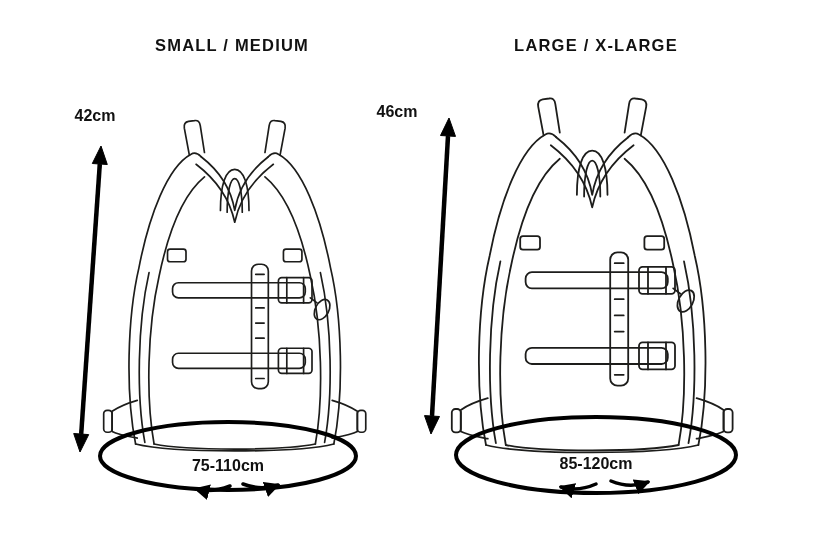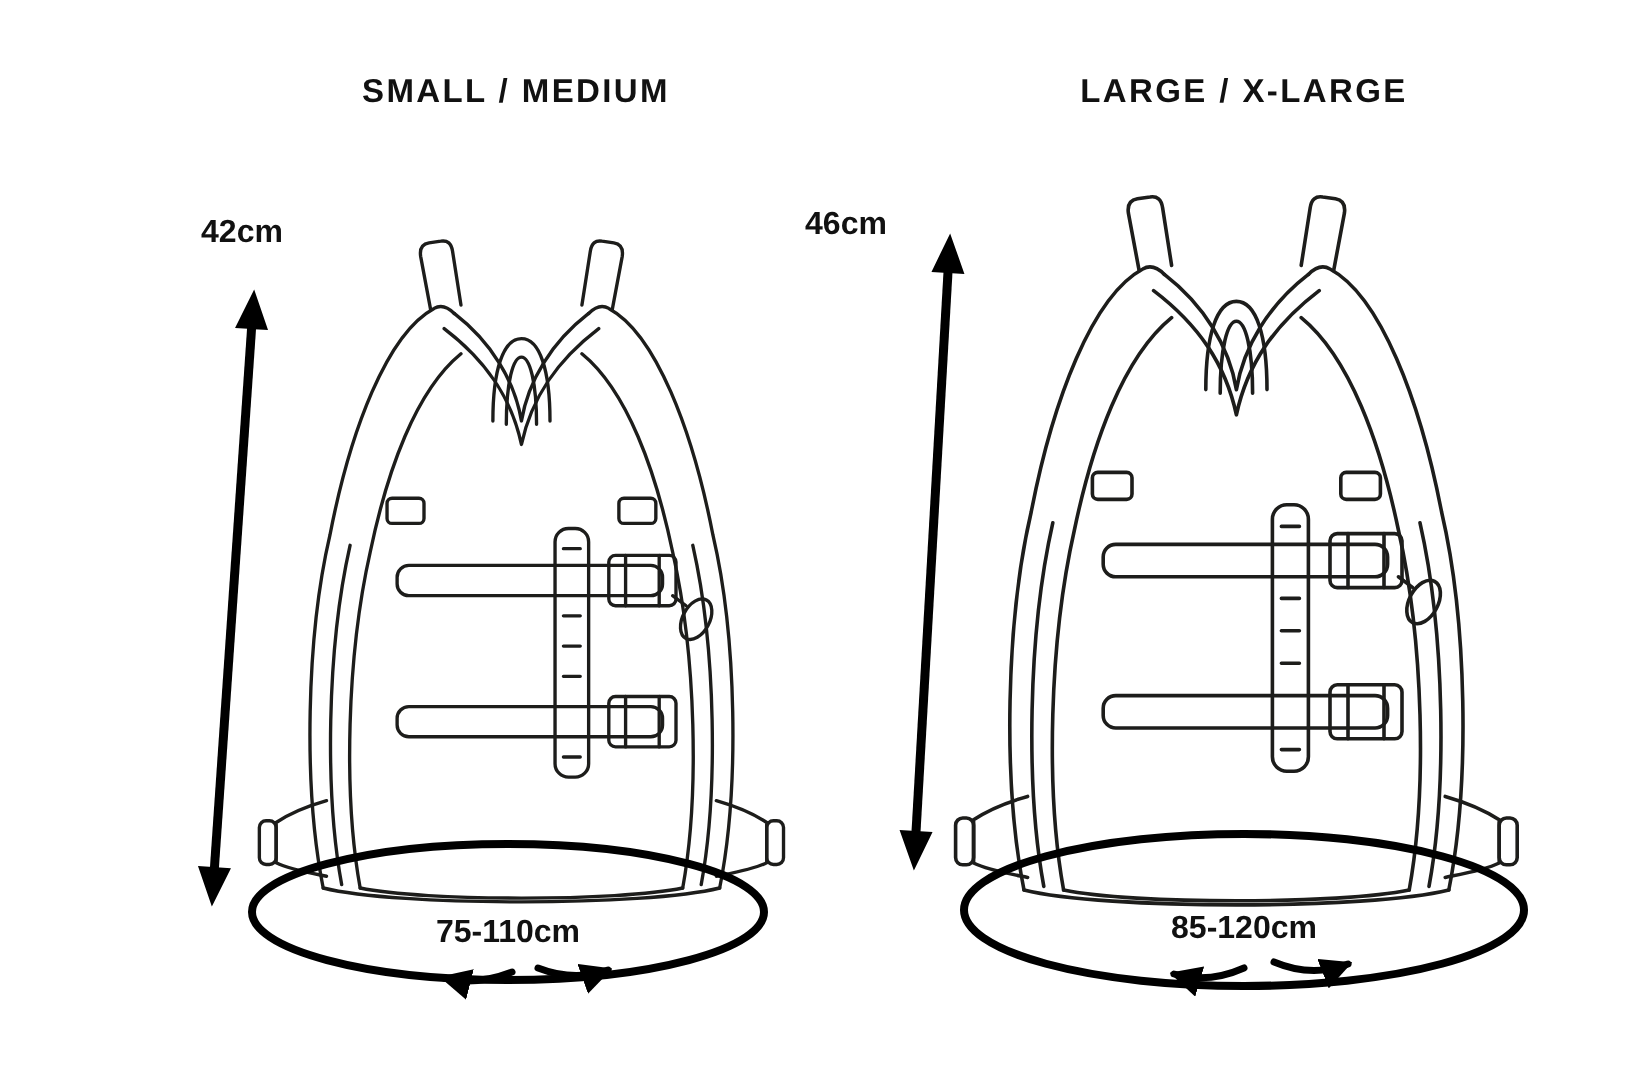--- a/index.html
+++ b/index.html
@@ -1,17 +1,17 @@
 <!DOCTYPE html>
 <html><head>
 <meta charset="utf-8">
 <style>
   html,body{margin:0;padding:0;background:#ffffff;}
   .stage{position:relative;width:794px;height:544px;background:#ffffff;overflow:hidden;
-         font-family:"Liberation Sans",sans-serif;padding-left:26px;}
+         font-family:"Liberation Sans",sans-serif;}
   svg{display:block;}
   .title{font-family:"Liberation Sans",sans-serif;font-size:16.5px;font-weight:700;
          letter-spacing:1.2px;fill:#111111;}
   .dim{font-family:"Liberation Sans",sans-serif;font-size:16px;font-weight:700;fill:#111111;}
 </style>
 </head>
 <body>
 
 <div class="stage">
 <svg width="821" height="544" viewBox="0 0 821 544">

